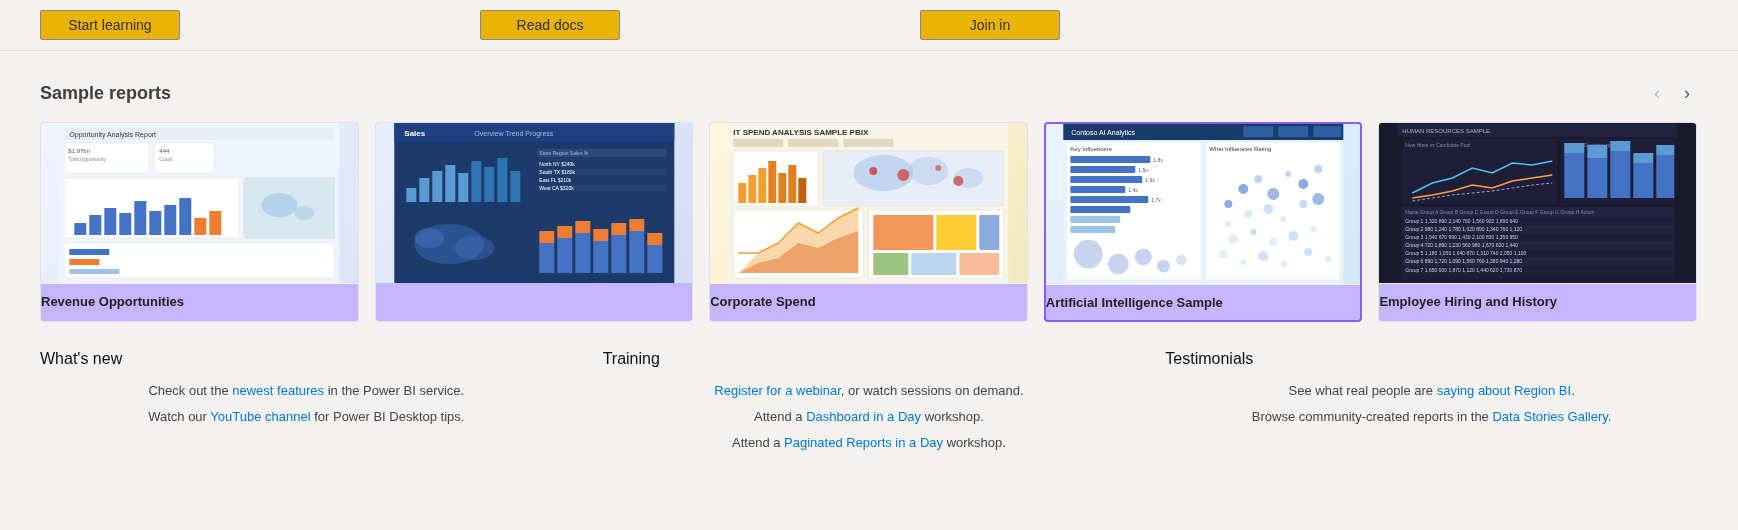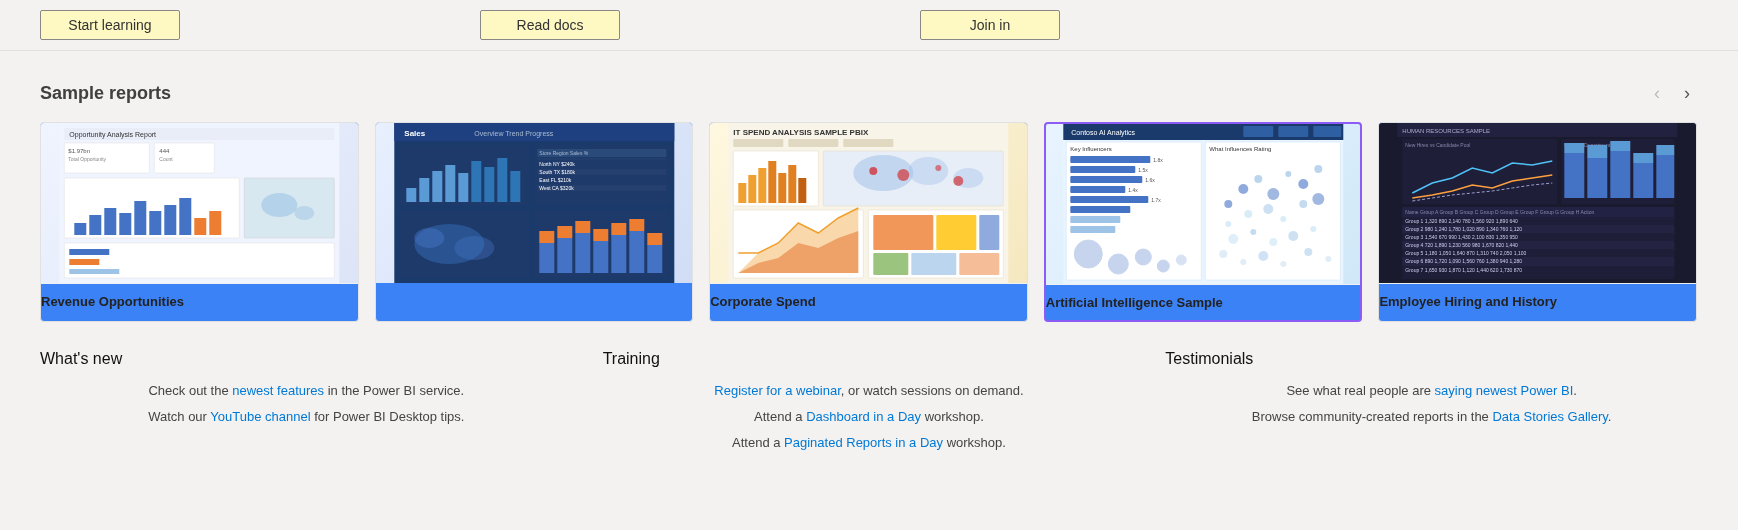--- a/index.html
+++ b/index.html
@@ -5,21 +5,21 @@
     * { box-sizing: border-box; margin: 0; padding: 0; }
     body {
       font-family: 'Segoe UI', Tahoma, Geneva, Verdana, sans-serif;
       background: #f3f2f1;
       color: #333;
       font-size: 14px;
     }
 
     .top-bar-btn {
       border: 1px solid #8a8886;
-      background: #fef9c3;
+      background: #eab308;
       padding: 6px 20px;
       cursor: pointer;
       font-size: 14px;
       border-radius: 2px;
       color: #333;
       min-width: 140px;
     }
 
     .main-content {
       padding: 20px 40px 30px 40px;
@@ -58,21 +58,21 @@
       cursor: default;
     }
 
     .sample-reports-grid {
       display: flex;
       gap: 16px;
       overflow: hidden;
     }
 
     .report-card {
-      background: #3b82f6;
+      background: #c4b5fd;
       border: 1px solid #e1e1e1;
       border-radius: 4px;
       overflow: hidden;
       flex: 0 0 calc(20% - 13px);
       min-width: 0;
       cursor: pointer;
     }
 
     .report-card.highlighted {
       border: 2px solid #8b5cf6;
@@ -457,21 +457,21 @@
         Attend a <a class="info-link" href="#">Dashboard in a Day</a> workshop.
       </p>
       <p class="info-text">
         Attend a <a class="info-link" href="#">Paginated Reports in a Day</a> workshop.
       </p>
     </div>
 
     <div>
       <div class="info-section-title">Testimonials</div>
       <p class="info-text">
-        See what real people are <a class="info-link" href="#">saying newest Power BI</a>.
+        See what real people are <a class="info-link" href="#">saying about Region BI</a>.
       </p>
       <p class="info-text">
         Browse community-created reports in the <a class="info-link" href="#">Data Stories Gallery</a>.
       </p>
     </div>
 
   </div>
 </div>
 
 </body></html>

